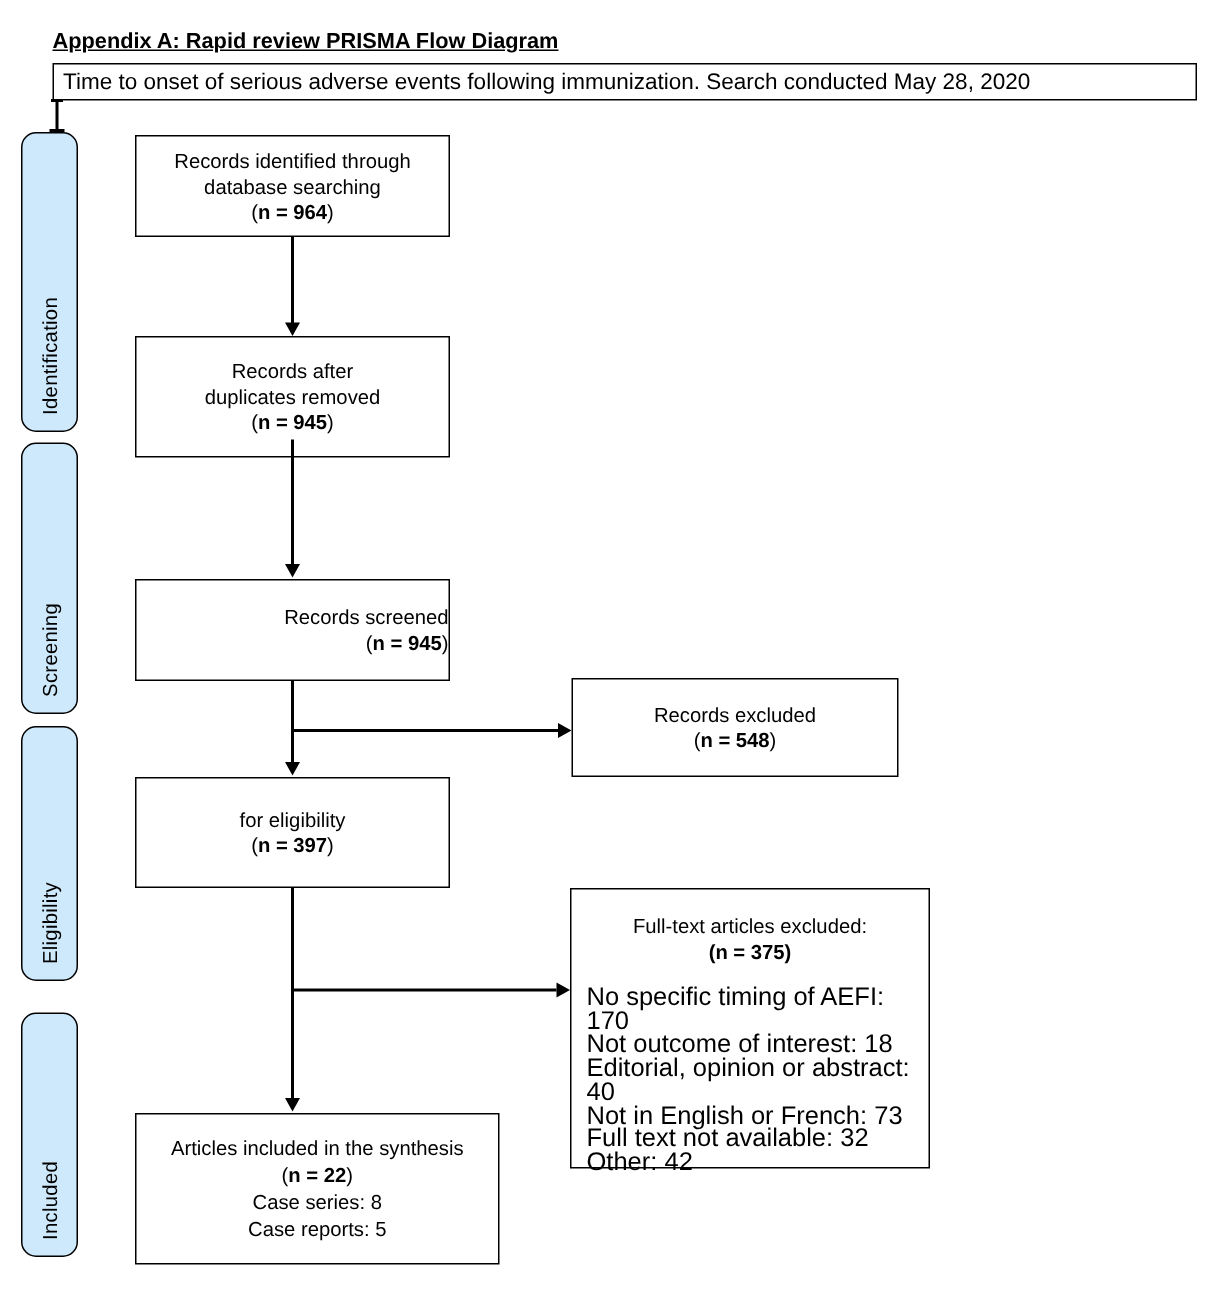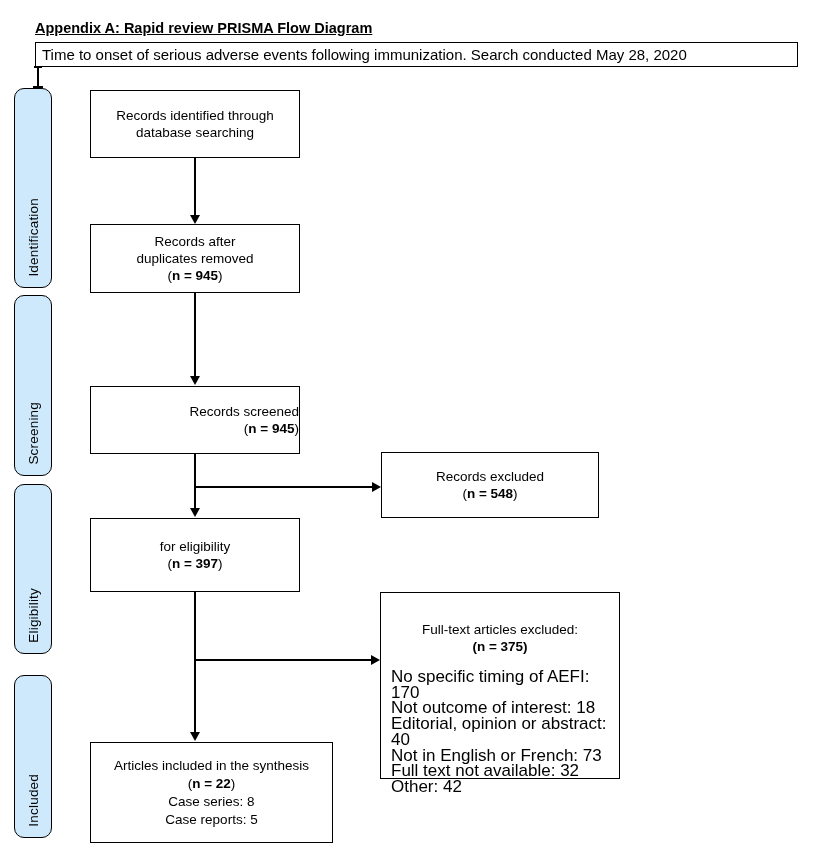--- a/index.html
+++ b/index.html
@@ -29,21 +29,21 @@
     writing-mode:vertical-rl;transform:rotate(180deg);
     font-size:13.5px;margin-bottom:10px;letter-spacing:.2px;
     white-space:nowrap;
   }
   .fbox{
     position:absolute;border:1px solid #000;background:#fff;
     box-sizing:border-box;
     display:flex;flex-direction:column;justify-content:center;
     text-align:center;font-size:13.5px;line-height:17px;
   }
-  .fbox.topalign{justify-content:flex-start;padding-top:28px;}
+  .fbox.topalign{justify-content:flex-start;padding-top:16px;}
   .b{font-weight:bold;}
   .reasons{
     text-align:left;padding:0 4px 0 10px;margin-top:14px;
     font-size:17px;line-height:15.7px;
   }
   .vline{position:absolute;width:1.5px;background:#000;}
   .hline{position:absolute;height:1.5px;background:#000;}
   .head-down{
     position:absolute;width:0;height:0;
     border-left:5px solid transparent;border-right:5px solid transparent;
@@ -79,23 +79,24 @@
 <div class="stage" style="top:484px;height:170px;">
   <span class="lbl">Eligibility</span>
 </div>
 <div class="stage" style="top:675px;height:163px;">
   <span class="lbl">Included</span>
 </div>
 
 <div class="fbox" style="left:90px;top:90px;width:210px;height:68px;">
   <div>Records identified through</div>
   <div>database searching</div>
+  <div><span>(</span><span class="b">n = 964</span><span>)</span></div>
 </div>
 
-<div class="fbox" style="left:90px;top:224px;width:210px;height:69px;">
+<div class="fbox" style="left:90px;top:224px;width:210px;height:81px;">
   <div>Records after</div>
   <div>duplicates removed</div>
   <div><span>(</span><span class="b">n = 945</span><span>)</span></div>
 </div>
 
 <div class="fbox" style="left:90px;top:386px;width:210px;height:68px;text-align:right;">
   <div>Records screened</div>
   <div><span>(</span><span class="b">n = 945</span><span>)</span></div>
 </div>
 

